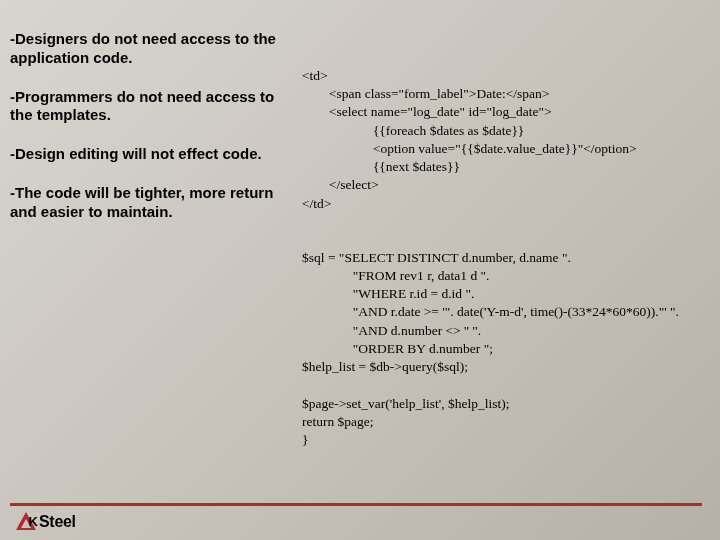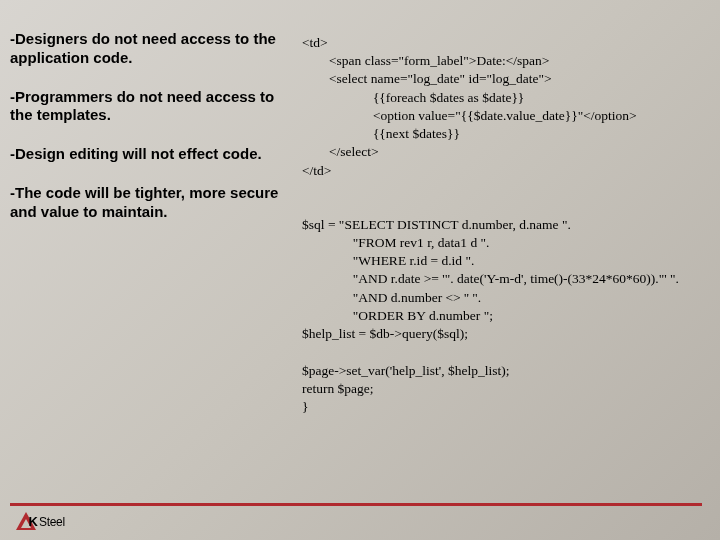--- a/index.html
+++ b/index.html
@@ -17,20 +17,21 @@
     display: flex;
   }
   .left-col {
     width: 288px;
     flex: 0 0 288px;
     padding-right: 8px;
   }
   .right-col {
     flex: 1;
     padding-left: 4px;
+    margin-top: 33px;
   }
   .bullet {
     font-size: 15px;
     font-weight: bold;
     color: #000;
     margin-bottom: 20px;
     line-height: 1.25;
   }
   .code {
     font-family: "Times New Roman", Times, serif;
@@ -81,36 +82,36 @@
   .logo-k {
     position: absolute;
     right: -2px;
     top: 2px;
     font-weight: 900;
     font-size: 13px;
     color: #000;
     font-family: Arial, sans-serif;
   }
   .logo-text {
-    font-size: 12px;
-    font-weight: 400;
+    font-size: 16px;
+    font-weight: 700;
     color: #000;
     letter-spacing: -0.3px;
   }
 </style>
 </head>
 <body>
 
 <div class="slide">
 
   <div class="left-col">
     <p class="bullet">-Designers do not need access to the application code.</p>
     <p class="bullet">-Programmers do not need access to the templates.</p>
     <p class="bullet">-Design editing will not effect code.</p>
-    <p class="bullet">-The code will be tighter, more secure and value to maintain.</p>
+    <p class="bullet">-The code will be tighter, more return and easier to maintain.</p>
   </div>
 
   <div class="right-col">
     <div class="code code-block1">&lt;td&gt;
         &lt;span class="form_label"&gt;Date:&lt;/span&gt;
         &lt;select name="log_date" id="log_date"&gt;
                      {{foreach $dates as $date}}
                      &lt;option value="{{$date.value_date}}"&lt;/option&gt;
                      {{next $dates}}
         &lt;/select&gt;

